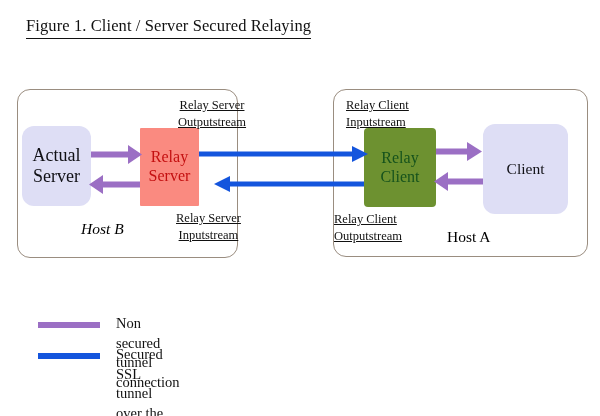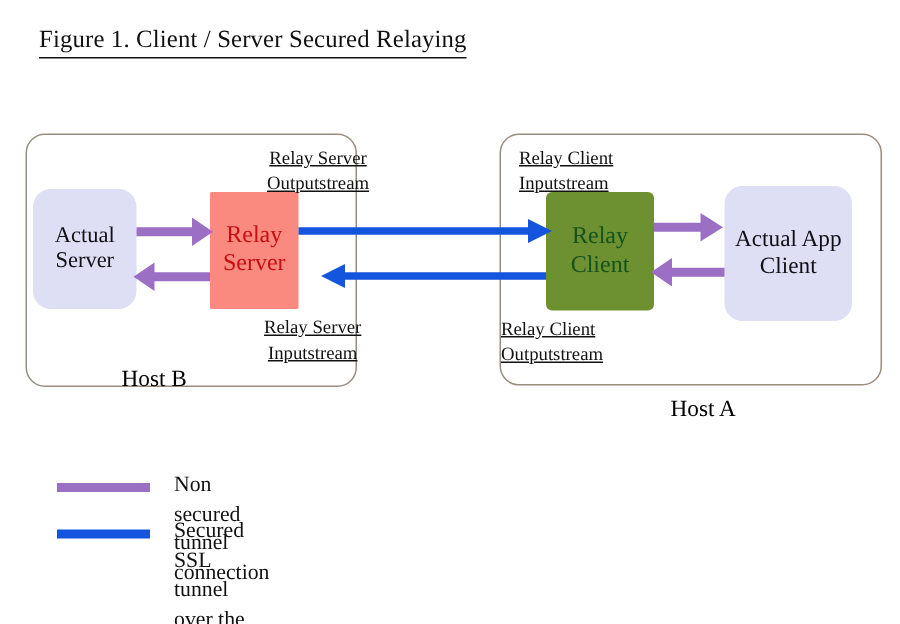--- a/index.html
+++ b/index.html
@@ -40,40 +40,40 @@
     box-sizing: border-box;
   }
   #host-b-box { left: 17px;  top: 89px; width: 221px; height: 169px; }
   #host-a-box { left: 333px; top: 89px; width: 255px; height: 168px; }
 
   .host-label {
     position: absolute;
     font-size: 15.5px;
     white-space: nowrap;
   }
-  #host-b-label { left: 81px;  top: 244px; }
-  #host-a-label { left: 447px; top: 228px; margin-top: 36px; }
+  #host-b-label { left: 81px;  top: 220px; font-style: italic; }
+  #host-a-label { left: 447px; top: 228px; }
 
   
   .node {
     position: absolute;
     box-sizing: border-box;
     display: flex;
     flex-direction: column;
     align-items: center;
     justify-content: center;
     text-align: center;
     line-height: 1.16;
     white-space: nowrap;
   }
   .node-lavender {
     background: #dedef5;
     border-radius: 12px;
     color: #101015;
-    font-size: 15px;
+    font-size: 18px;
   }
   #actual-server-node { left: 22px;  top: 126px; width: 69px;  height: 80px; }
   #actual-app-client-node { left: 483px; top: 124px; width: 85px; height: 90px; font-size: 15.5px; }
 
   #relay-server-node {
     left: 140px; top: 128px; width: 59px; height: 78px;
     background: #fa8a80;
     color: #c41010;
     font-size: 16px;
     border-radius: 1px;
@@ -163,21 +163,20 @@
     <span>Relay</span>
     <span>Server</span>
   </div>
 
   <div id="relay-client-node" class="node">
     <span>Relay</span>
     <span>Client</span>
   </div>
 
   <div id="actual-app-client-node" class="node node-lavender">
-    <span>Actual App</span>
     <span>Client</span>
   </div>
 
   <div id="rs-out-label" class="stream-label" style="white-space: pre-line;">Relay Server
 Outputstream</div>
   <div id="rs-in-label" class="stream-label" style="white-space: pre-line;">Relay Server
 Inputstream</div>
   <div id="rc-in-label" class="stream-label" style="white-space: pre-line;">Relay Client
 Inputstream</div>
   <div id="rc-out-label" class="stream-label" style="white-space: pre-line;">Relay Client

